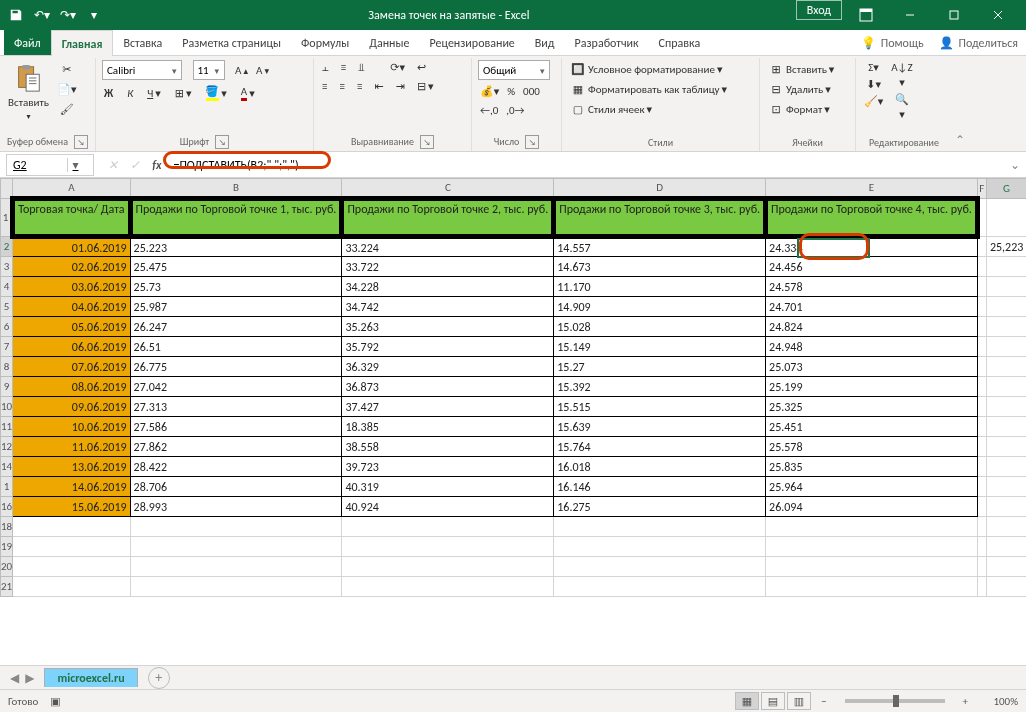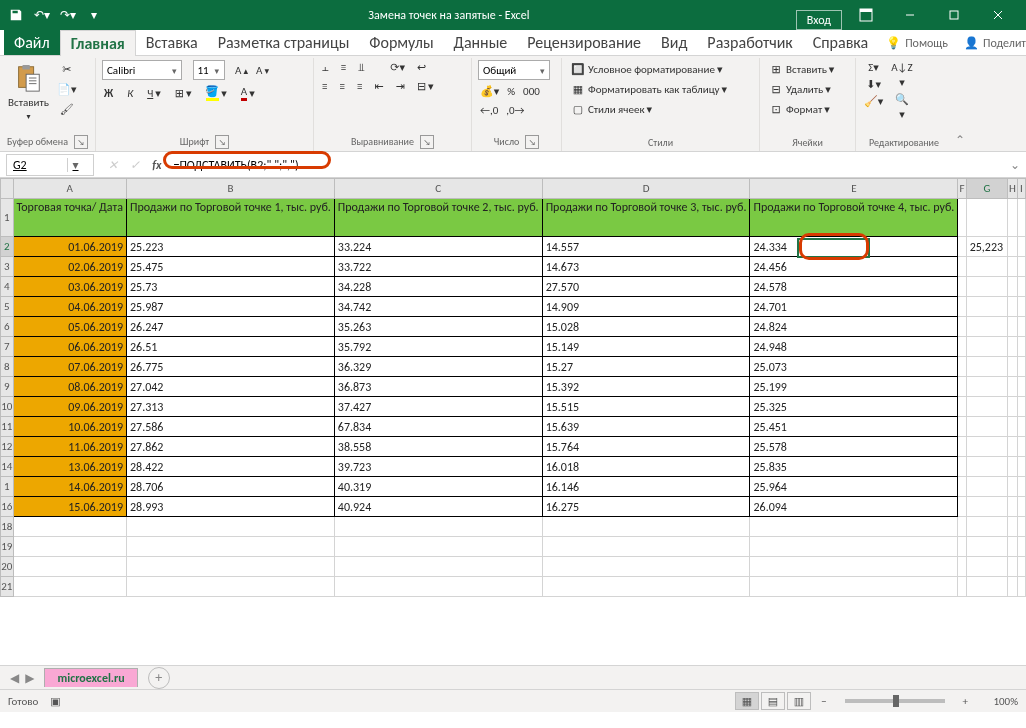--- a/index.html
+++ b/index.html
@@ -3,27 +3,27 @@
 <meta charset="utf-8">
 <style>
 * { box-sizing: border-box; margin: 0; padding: 0; font-family: "Segoe UI", Calibri, Arial, sans-serif; }
 body { width: 1026px; height: 728px; background: #fff; overflow: hidden; font-size: 12px; }
 
 
 .titlebar { height: 30px; background: #0c6d3f; display: flex; align-items: center; color: #fff; padding: 0 8px; }
 .titlebar .qat { display: flex; gap: 10px; align-items: center; }
 .titlebar .qat-item { width: 16px; height: 16px; display: flex; align-items: center; justify-content: center; color: #fff; cursor: pointer; }
 .titlebar .title { flex: 1; text-align: center; font-size: 12px; }
-.titlebar .right { display: flex; gap: 4px; align-items: flex-end; }
+.titlebar .right { display: flex; gap: 4px; align-items: flex-start; }
 .titlebar .login { border: 1px solid rgba(255,255,255,.6); padding: 2px 10px; font-size: 12px; }
 .titlebar .winbtn { width: 40px; height: 30px; display: flex; align-items: center; justify-content: center; cursor: pointer; }
 
 
 .tabbar { height: 26px; background: #fff; border-bottom: 1px solid #d4d4d4; display: flex; align-items: stretch; padding-left: 4px; }
-.tab { padding: 0 10px; display: flex; align-items: center; font-size: 16px; color: #444; cursor: pointer; white-space: nowrap; }
+.tab { padding: 0 10px; display: flex; align-items: center; font-size: 12px; color: #444; cursor: pointer; white-space: nowrap; }
 .tab.file { background: #0c6d3f; color: #fff; }
 .tab.active { background: #f3f2f1; border: 1px solid #d4d4d4; border-bottom: none; color: #217346; font-weight: 600; margin-bottom: -1px; }
 .tabbar .spacer { flex: 1; }
 .tabicon { display: flex; align-items: center; gap: 4px; padding: 0 8px; color: #666; cursor: pointer; }
 
 
 .ribbon { height: 96px; background: #f3f2f1; border-bottom: 1px solid #d4d4d4; display: flex; padding: 2px 0 0 0; }
 .group { border-right: 1px solid #e1dfdd; padding: 2px 6px 0 6px; display: flex; flex-direction: column; justify-content: space-between; }
 .group-label { font-size: 10px; color: #666; text-align: center; padding: 2px 0; display: flex; justify-content: center; gap: 2px; }
 .group-content { flex: 1; display: flex; align-items: flex-start; gap: 6px; }
@@ -50,36 +50,36 @@
 .fbar .formula { border: none; outline: none; width: 100%; font-size: 12px; padding: 2px 4px; }
 .fbar .formula-highlight { position: absolute; left: -6px; top: -3px; border: 3px solid #d83b01; border-radius: 14px; padding: 2px 4px; pointer-events: none; }
 .fbar .expand { width: 22px; text-align: center; color: #888; cursor: pointer; }
 
 
 .grid-container { position: relative; height: 488px; overflow: hidden; border-bottom: 1px solid #d4d4d4; }
 .grid { border-collapse: collapse; table-layout: fixed; }
 .grid th.rowh { width: 24px; background: #e6e6e6; border: 1px solid #bdbdbd; font-weight: normal; color: #555; font-size: 11px; text-align: center; }
 .grid th.colh { background: #e6e6e6; border: 1px solid #bdbdbd; font-weight: normal; color: #555; font-size: 11px; height: 20px; text-align: center; }
 .grid td { border: 1px solid #d4d4d4; height: 20px; padding: 0 3px; font-size: 12px; color: #222; white-space: nowrap; overflow: hidden; background: #fff; }
-.hdr-row td { background: #7ac943 !important; font-weight: normal; border: 1px solid #000000; vertical-align: top; padding-top: 1px; }
+.hdr-row td { background: #7ac943 !important; font-weight: normal; border: 5px solid #000000; vertical-align: top; padding-top: 1px; }
 .date-col { background: #eda700 !important; text-align: right; border: 1px solid #000 !important; }
 .dcell { border: 1px solid #000 !important; text-align: left; }
 .grid th.colh.sel, .grid th.rowh.sel { background: #d2d2d2; color: #217346; }
 .active-cell-ring { position: absolute; border: 2px solid #217346; pointer-events: none; }
 .highlight-ring { position: absolute; border: 3px solid #d83b01; border-radius: 10px; pointer-events: none; }
 .hscroll { position: absolute; bottom: -3px; right: 18px; width: 380px; height: 16px; overflow-x: scroll; }
 .hscroll div { width: 800px; height: 1px; }
 .vscroll { position: absolute; top: 0; right: 0; width: 16px; height: 470px; overflow-y: scroll; }
 .vscroll div { height: 900px; width: 1px; }
 
 
 .sheetbar { height: 24px; display: flex; align-items: center; border-bottom: 1px solid #d4d4d4; background: #f3f2f1; }
 .sheetbar .nav { display: flex; gap: 2px; padding: 0 8px; color: #888; }
 .sheetbar .nav span { cursor: pointer; padding: 0 2px; }
-.sheettab { background: #f9a8d4; border: 1px solid #aeaeae; border-bottom: none; padding: 2px 12px; font-size: 12px; color: #217346; font-weight: 600; cursor: pointer; }
+.sheettab { background: #7dd3fc; border: 1px solid #aeaeae; border-bottom: none; padding: 2px 12px; font-size: 12px; color: #217346; font-weight: 600; cursor: pointer; }
 .addsheet { width: 22px; height: 22px; margin-left: 10px; border: 1px solid #bdbdbd; border-radius: 50%; display: flex; align-items: center; justify-content: center; color: #888; font-size: 14px; cursor: pointer; }
 
 
 .statusbar { height: 22px; background: #f3f2f1; display: flex; align-items: center; padding: 0 8px; font-size: 11px; color: #555; justify-content: space-between; }
 .statusbar .views { display: flex; gap: 2px; align-items: center; }
 .statusbar .viewbtn { width: 24px; height: 18px; border: 1px solid #bdbdbd; display: flex; align-items: center; justify-content: center; cursor: pointer; }
 .statusbar .viewbtn.active { background: #d4d4d4; }
 .zoom-slider { width: 100px; height: 4px; background: #bdbdbd; position: relative; margin: 0 8px; }
 .zoom-slider .thumb { position: absolute; left: 48px; top: -4px; width: 6px; height: 12px; background: #666; }
 </style>
@@ -377,21 +377,21 @@
           <td></td>
           <td></td>
           <td></td>
           <td></td>
         </tr>
         <tr>
           <th class="rowh">4</th>
           <td class="date-col">03.06.2019</td>
           <td class="dcell">25.73</td>
           <td class="dcell">34.228</td>
-          <td class="dcell">27.570</td>
+          <td class="dcell">11.170</td>
           <td class="dcell">24.578</td>
           <td></td>
           <td></td>
           <td></td>
           <td></td>
         </tr>
         <tr>
           <th class="rowh">5</th>
           <td class="date-col">04.06.2019</td>
           <td class="dcell">25.987</td>
@@ -460,21 +460,21 @@
           <td class="dcell">25.325</td>
           <td></td>
           <td></td>
           <td></td>
           <td></td>
         </tr>
         <tr>
           <th class="rowh">11</th>
           <td class="date-col">10.06.2019</td>
           <td class="dcell">27.586</td>
-          <td class="dcell">67.834</td>
+          <td class="dcell">18.385</td>
           <td class="dcell">15.639</td>
           <td class="dcell">25.451</td>
           <td></td>
           <td></td>
           <td></td>
           <td></td>
         </tr>
         <tr>
           <th class="rowh">12</th>
           <td class="date-col">11.06.2019</td>

